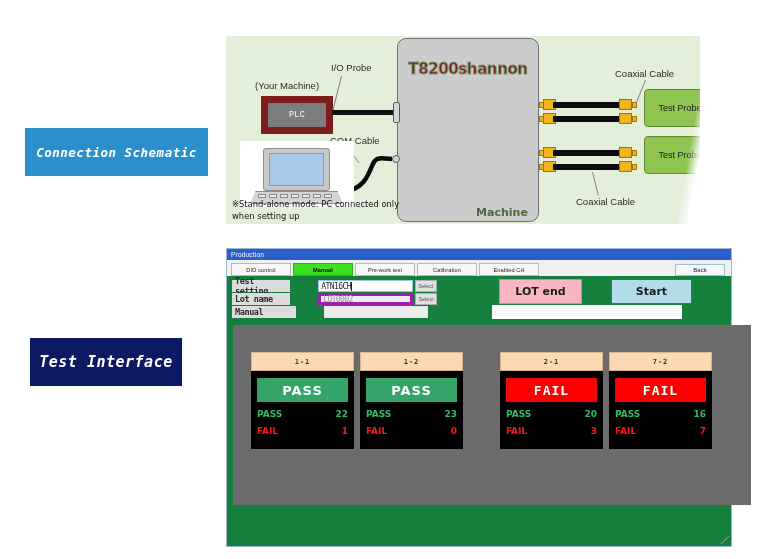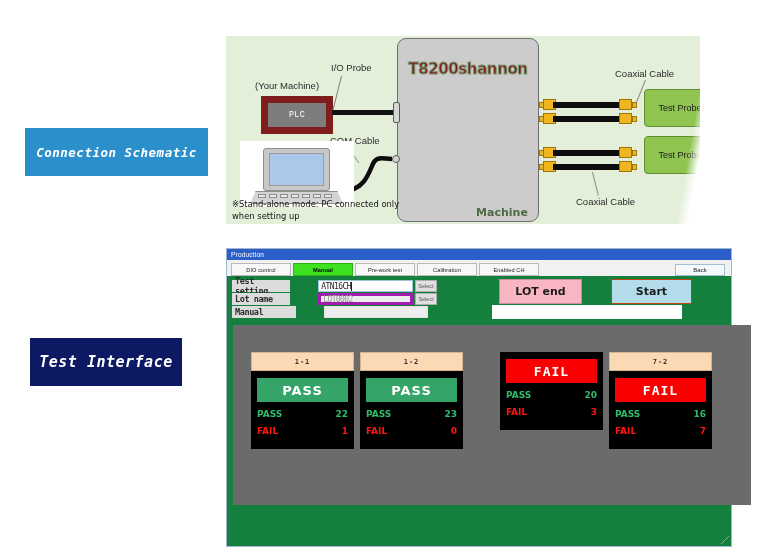--- a/index.html
+++ b/index.html
@@ -670,20 +670,21 @@
           <span>23</span>
         </div>
         <div class="stat f">
           <span>FAIL</span>
           <span>0</span>
         </div>
       </div>
     </div>
 
     <div class="ch-card" style="left:267px; top:27px;">
+      <div class="ch-header">2-1</div>
       <div class="ch-body">
         <div class="verdict fail">FAIL</div>
         <div class="stat p">
           <span>PASS</span>
           <span>20</span>
         </div>
         <div class="stat f">
           <span>FAIL</span>
           <span>3</span>
         </div>

